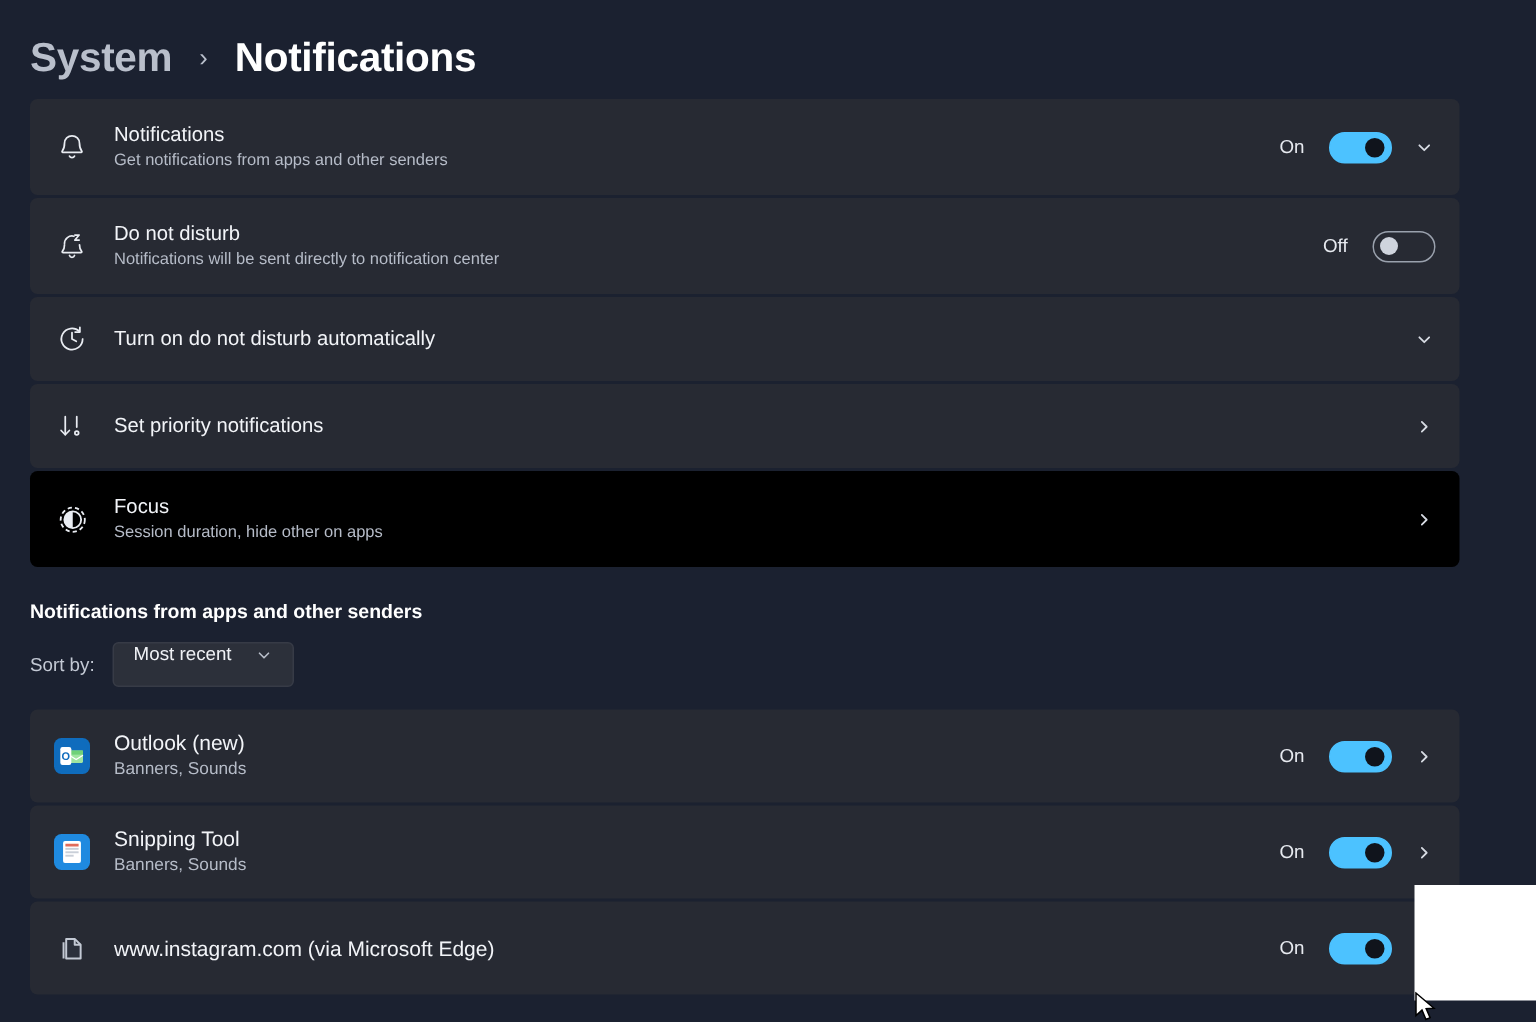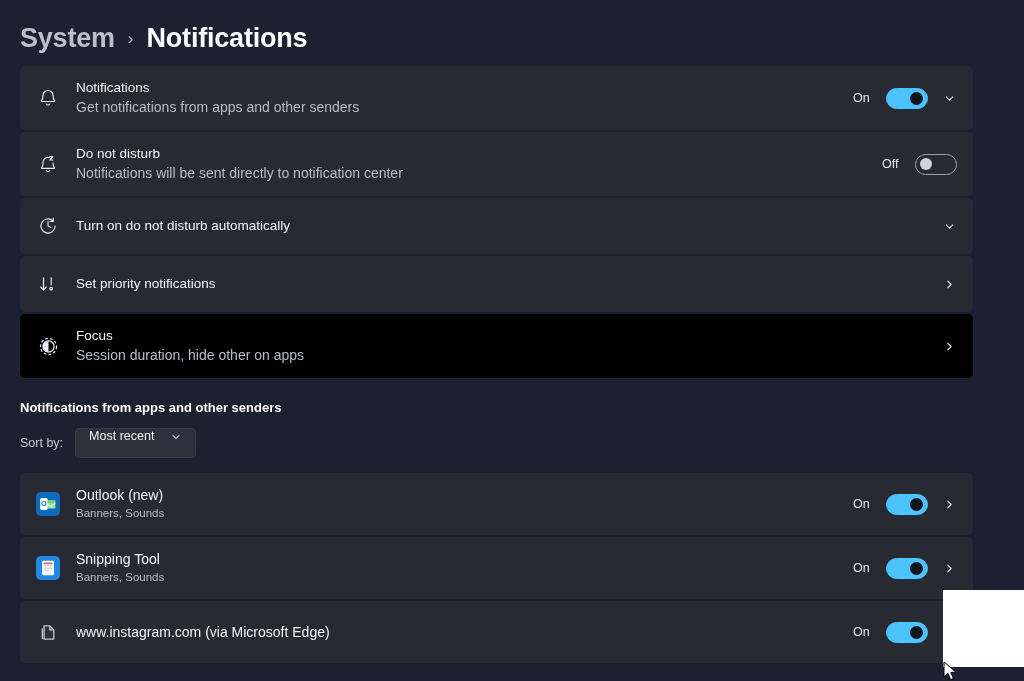--- a/index.html
+++ b/index.html
@@ -14,21 +14,21 @@
     background: #1b2130;
     font-family: "Liberation Sans", sans-serif;
     color: #ffffff;
     position: relative;
   }
 
   
   .breadcrumb {
     display: flex;
     align-items: center;
-    gap: 13px;
+    gap: 18px;
     padding: 16px 0 0 20px;
     height: 60px;
   }
   .crumb-parent {
     font-size: 27px;
     font-weight: 600;
     color: #b9bfcb;
     letter-spacing: -0.2px;
   }
   .crumb-sep {
@@ -72,21 +72,21 @@
     justify-content: center;
     color: #e9ecf2;
   }
   .card-text { flex: 1; display: flex; flex-direction: column; gap: 3px; }
   .card-title {
     font-size: 13.5px;
     color: #f2f4f8;
     line-height: 1.2;
   }
   .card-sub {
-    font-size: 14px;
+    font-size: 11px;
     color: #b6bcc8;
     line-height: 1.2;
   }
 
   .card-right {
     display: flex;
     align-items: center;
     gap: 13px;
   }
 

